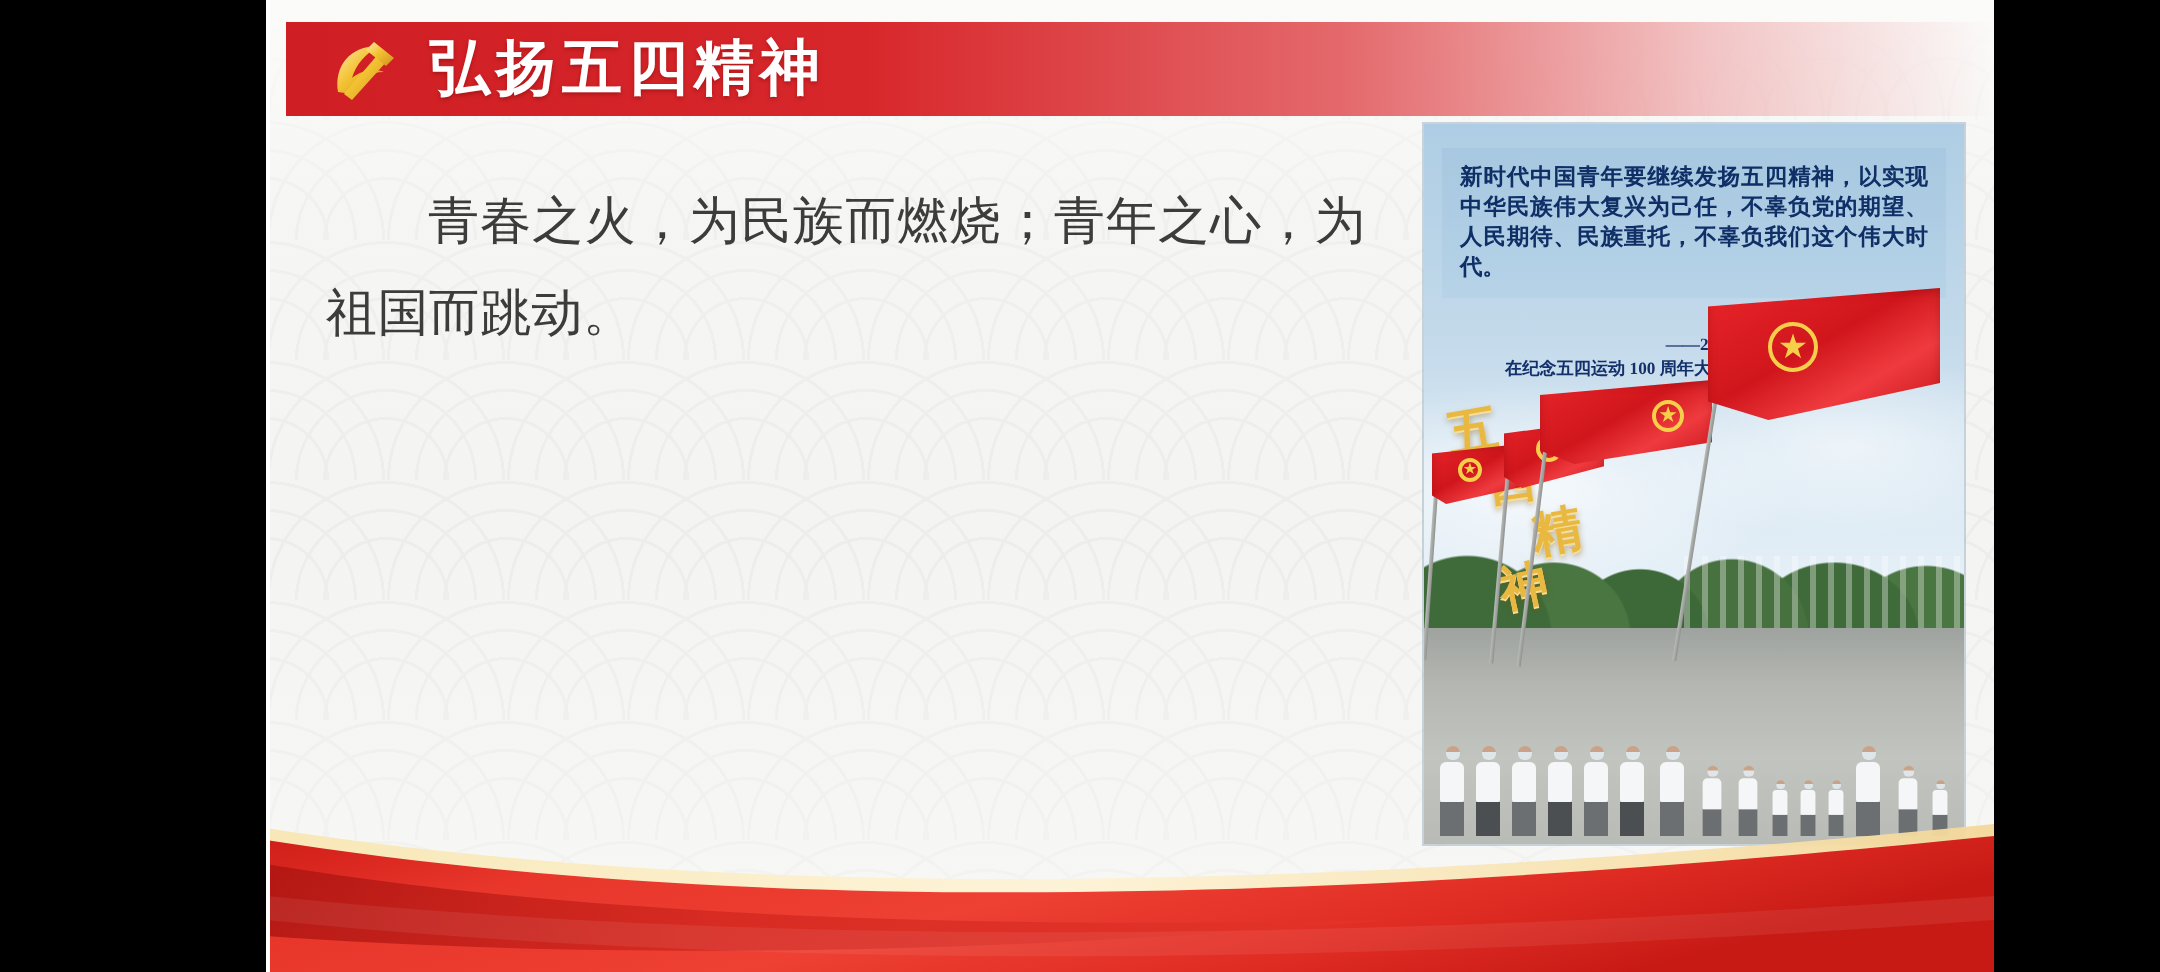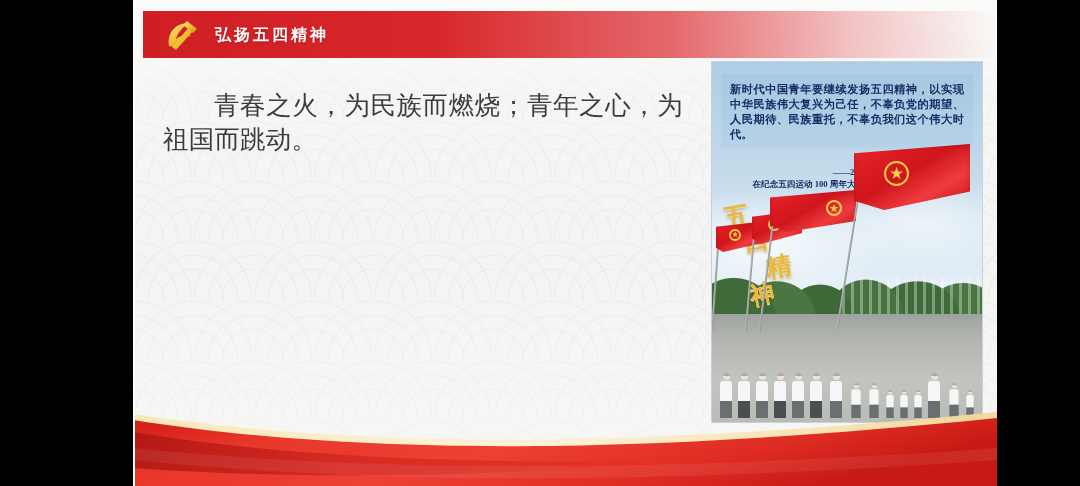--- a/index.html
+++ b/index.html
@@ -41,30 +41,30 @@
   .titlebar{
     position:absolute; left:10px; top:11px; width:854px; height:47px;
     background:linear-gradient(90deg,#cf1f24 0%,#d8272b 34%,#e4696c 62%,rgba(236,150,152,.55) 83%,rgba(244,244,242,0) 100%);
     display:flex; align-items:center; z-index:12;
   }
   .emblem{
     position:relative; width:38px; height:38px; margin-left:20px; flex:0 0 38px;
   }
   .emblem svg{ display:block; width:38px; height:38px; }
   .title-text{
-    margin-left:14px; color:#fff; font-size:16px; font-weight:bold;
+    margin-left:14px; color:#fff; font-size:30px; font-weight:bold;
     letter-spacing:3px; line-height:1;
     text-shadow:0 1px 2px rgba(120,0,0,.45);
     white-space:nowrap;
   }
 
   
   .bodycopy{
     position:absolute; left:30px; top:88px; width:520px; z-index:14;
-    color:#3c3c3c; font-size:25.5px; line-height:34px;
+    color:#3c3c3c; font-size:25.5px; line-height:46px;
     letter-spacing:.2px; text-align:justify;
   }
   .bodycopy p{ text-indent:2em; }
 
   
   .poster{
     position:absolute; left:579px; top:62px; width:270px; height:360px;
     z-index:16; overflow:hidden;
     background:linear-gradient(180deg,#b7d3e7 0%,#bcd6e9 18%,#cfe3f1 36%,#e4eff7 52%,#cfe0ee 66%,#b9d3e6 78%,#a9c9e0 100%);
     box-shadow:0 0 0 1px rgba(160,180,196,.55);

